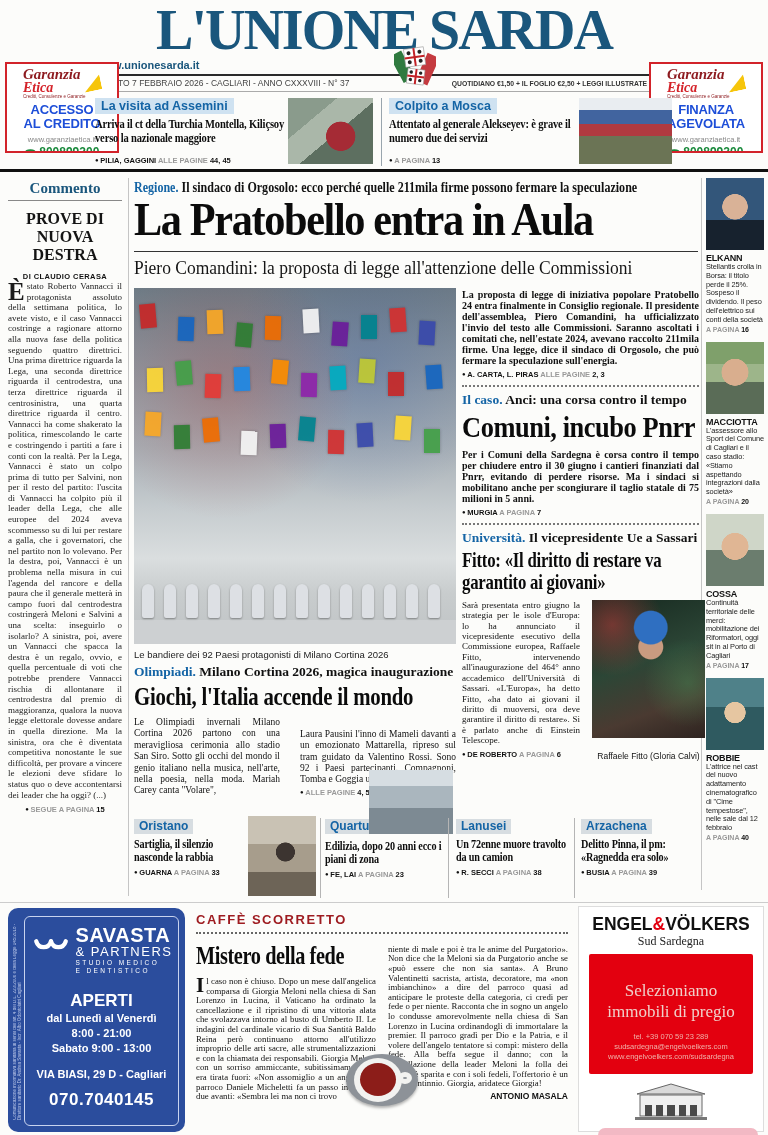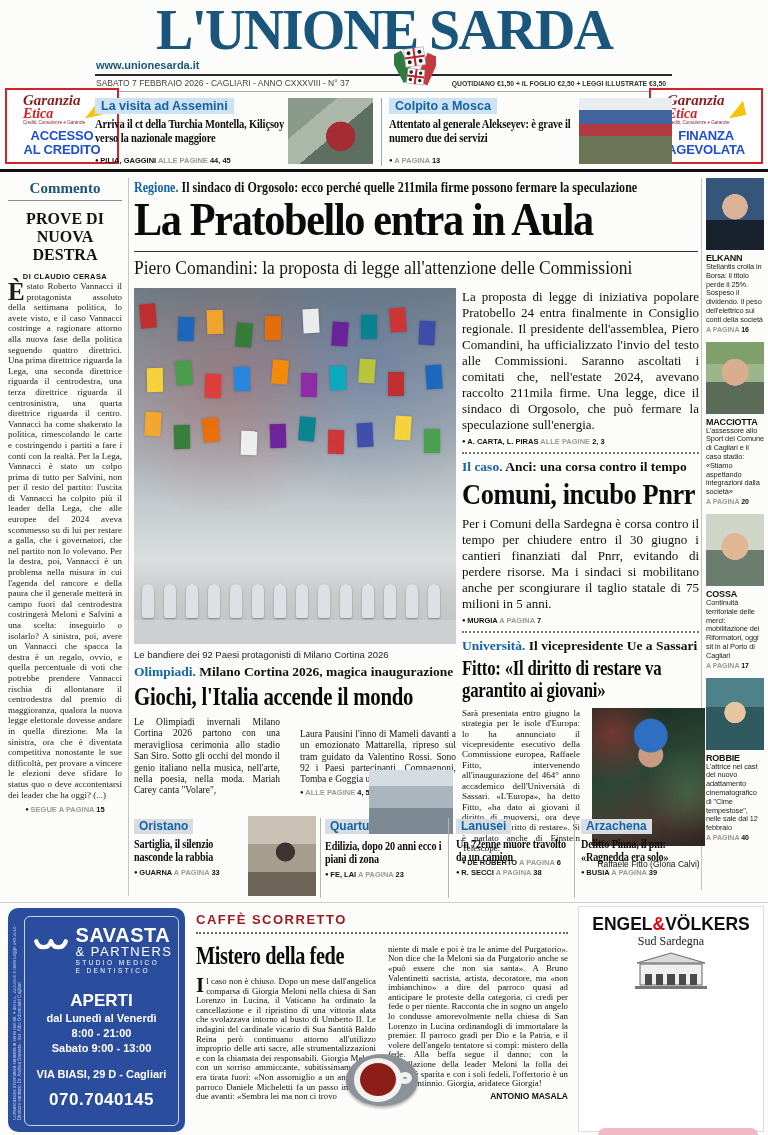--- a/index.html
+++ b/index.html
@@ -11,21 +11,21 @@
   .mast-title { position:absolute; left:0; right:0; top:2px; text-align:center;
     font:bold 56px/1 "Liberation Serif", serif; color:#1a567c; letter-spacing:-2px; }
   .mast-web { position:absolute; left:96px; top:59px; font:bold 11px "Liberation Sans", sans-serif; color:#1a567c; }
   .mast-rule-a { position:absolute; left:95px; width:577px; top:74px; height:2px; background:#2a2a2a; }
   .mast-date { position:absolute; left:96px; top:78px; font:8.5px/10px "Liberation Sans", sans-serif; color:#444; }
   .mast-price { position:absolute; right:102px; top:79px; font:bold 6.8px/9px "Liberation Sans", sans-serif; color:#333; }
   .mast-rule-b { position:absolute; left:95px; width:577px; top:91px; height:1px; background:#aaa; }
   .moors-logo { position:absolute; left:394px; top:44px; width:42px; height:46px; }
 
   
-  .ga-ad { position:absolute; top:88px; width:114px; height:76px; border:2px solid #d2232a; background:#fff;
+  .ga-ad { position:absolute; top:62px; width:114px; height:91px; border:2px solid #d2232a; background:#fff;
     text-align:center; font-family:"Liberation Sans", sans-serif; overflow:hidden; }
   .ga-left { left:5px; } .ga-right { right:5px; }
   .ga-brand { position:relative; text-align:left; padding:4px 0 0 16px; height:34px; }
   .ga-g { display:block; font:bold italic 15px/13px "Liberation Serif", serif; color:#8d1a1f; }
   .ga-e { display:block; font:bold italic 14px/13px "Liberation Serif", serif; color:#d42229; }
   .ga-sub { display:block; font:4.5px/5px "Liberation Sans", sans-serif; color:#8d1a1f; }
   .ga-yellow { position:absolute; right:16px; top:12px; width:18px; height:15px; background:#f6c50b;
     clip-path:polygon(0 100%, 100% 0, 100% 100%); transform:rotate(-12deg); }
   .ga-main { font:bold 13px/14px "Liberation Sans", sans-serif; color:#1d4ed8; letter-spacing:-0.2px; margin-top:5px; }
   .ga-web { font:7.5px/9px "Liberation Sans", sans-serif; color:#888; margin-top:4px; }
@@ -83,21 +83,21 @@
       linear-gradient(180deg,#6e7b85 0%,#87929b 18%,#a8b0b6 45%,#c6cccf 62%,#dadedf 76%,#c8cccd 86%,#bfc3c5 100%); }
   .flag { position:absolute; width:16px; height:24px; opacity:.92; box-shadow:0 0 3px rgba(0,0,0,.25); }
   .figure { position:absolute; bottom:26px; width:12px; height:34px; background:#dde0e4;
     border-radius:6px 6px 2px 2px; box-shadow:0 1px 2px rgba(0,0,0,.35); }
   .stage { position:absolute; left:0; right:0; bottom:0; height:24px; background:#cdd0d2; }
   .flags-caption { position:absolute; left:134px; top:649px; width:322px;
     font:9.5px/11px "Liberation Sans", sans-serif; color:#222; }
 
   
   .rcol { position:absolute; left:462px; top:289px; width:237px; }
-  .r-body { font-size:13px; line-height:16px; text-align:justify; hyphens:auto; }
+  .r-body { font-size:10px; line-height:11px; text-align:justify; hyphens:auto;font-weight:bold; }
   .r-by { margin-top:4px; }
   .dotrule { border-top:2px dotted #777; margin:6px 0 5px; }
   .story-kicker { font:bold 13.5px/16px "Liberation Serif", serif; }
   .pnrr-head { white-space:nowrap; font:bold 30px/1.05 "Liberation Serif", serif; letter-spacing:-0.5px;
     transform:scaleX(.88); transform-origin:0 0; margin:3px 0 6px; color:#0b0b0b; }
   .fitto-head { width:296px; transform:scaleX(.8); transform-origin:0 0; letter-spacing:-0.3px;
     font:bold 21px/1.08 "Liberation Serif", serif; margin:3px 0 6px; color:#0b0b0b; }
   .fitto-row { display:flex; gap:12px; }
   .fitto-text { width:118px; font-size:9px; line-height:10.4px; text-align:justify; hyphens:auto; }
   .fitto-photo { width:113px; height:138px;
@@ -534,20 +534,28 @@
         <div class="coffee"></div>
       </div>
     </div>
   </div>
 
   <div class="engel">
     <div class="ev-brand">
       <span>ENGEL</span><span class="ev-amp">&amp;</span><span>VÖLKERS</span>
     </div>
     <div class="ev-region">Sud Sardegna</div>
+    <div class="ev-red">
+      <div class="ev-claim">Selezioniamo immobili di pregio</div>
+      <div class="ev-contact">
+        <div>tel. +39 070 59 23 289</div>
+        <div>sudsardegna@engelvoelkers.com</div>
+        <div>www.engelvoelkers.com/sudsardegna</div>
+      </div>
+    </div>
     <svg class="ev-house" width="92" height="42" viewBox="0 0 92 42">
       <polygon points="46,3 80,13 12,13" fill="#d9d9d9" stroke="#666" stroke-width="1"></polygon>
       <rect x="15" y="14" width="62" height="21" fill="#efefef" stroke="#666" stroke-width="1"></rect>
       <rect x="20" y="24" width="7" height="11" fill="#4a4a4a"></rect>
       <rect x="31" y="24" width="7" height="11" fill="#4a4a4a"></rect>
       <rect x="42" y="24" width="8" height="11" fill="#4a4a4a"></rect>
       <rect x="54" y="24" width="7" height="11" fill="#4a4a4a"></rect>
       <rect x="65" y="24" width="7" height="11" fill="#4a4a4a"></rect>
       <rect x="10" y="36" width="72" height="3" fill="#777"></rect>
     </svg>

